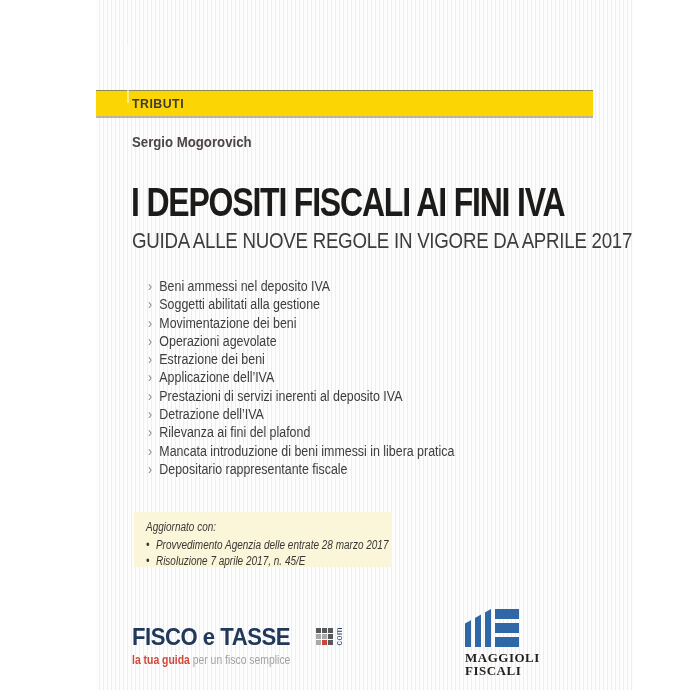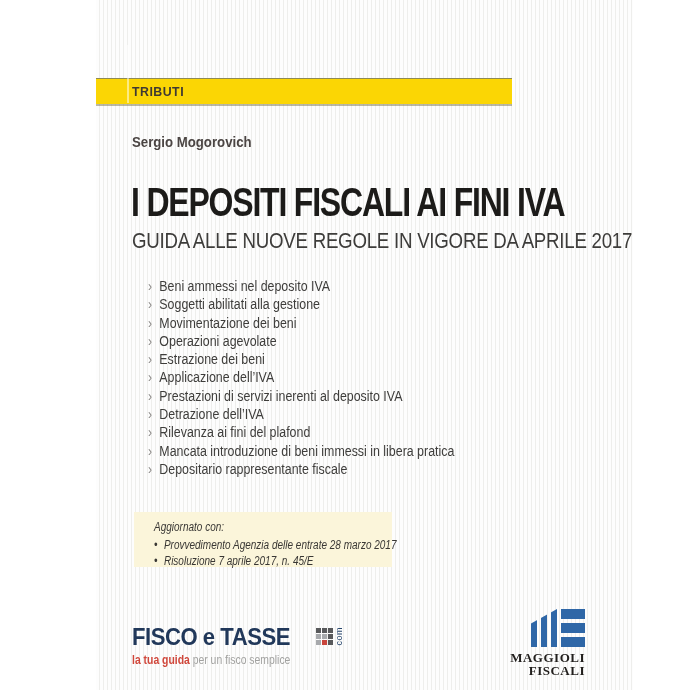--- a/index.html
+++ b/index.html
@@ -19,21 +19,21 @@
     position:absolute;left:36px;bottom:1px;color:#ffffff;
     font-size:34px;font-weight:700;letter-spacing:-1px;white-space:nowrap;
     display:inline-block;transform:scaleX(.87);transform-origin:left bottom;
   }
   .banner-tick{
     position:absolute;left:31px;top:45px;width:2px;height:58px;
     background:rgba(255,255,255,.5);z-index:3;
   }
   
   .category-band{
-    position:absolute;left:0;top:78px;width:416px;height:26px;background:#fbd604;
+    position:absolute;left:0;top:90px;width:497px;height:26px;background:#fbd604;
     border-top:1px solid #8e8a55;box-sizing:border-box;
     box-shadow:0 2px 0 rgba(104,100,58,.45);
   }
   .category-label{
     position:absolute;left:36px;top:5px;color:#3f3a33;font-size:13px;font-weight:700;
     letter-spacing:.5px;display:inline-block;transform:scaleX(.95);transform-origin:left top;
     white-space:nowrap;
   }
   .author{
     position:absolute;left:36px;top:133px;color:#4b4543;font-size:15px;font-weight:700;
@@ -50,21 +50,21 @@
     white-space:nowrap;
   }
   .topics-wrap{position:absolute;left:52px;top:277px;width:420px;}
   .condense{transform:scaleX(.8);transform-origin:0 0;width:125%;}
   ul.topics{list-style:none;margin:0;padding:0;font-size:15.5px;line-height:18.3px;color:#3e3d3b;}
   ul.topics li{white-space:nowrap;}
   .chev{color:#8a8886;margin-right:9px;}
   
   .update-box{
     position:absolute;left:38px;top:512px;width:258px;height:55px;background:#fbf5da;
-    box-sizing:border-box;padding:7px 0 0 20px;
+    box-sizing:border-box;padding:7px 0 0 12px;
   }
   .update-inner{font-style:italic;font-size:12.5px;line-height:16.5px;color:#393734;}
   .update-heading{margin:0 0 1px 0;white-space:nowrap;}
   .update-item{white-space:nowrap;}
   .bullet{margin-right:8px;}
   
   .fisco{position:absolute;left:36px;top:625px;}
   .fisco-row{display:flex;align-items:flex-start;}
   .fisco-name{
     color:#21385a;font-size:24px;font-weight:700;letter-spacing:-.5px;line-height:24px;
@@ -80,21 +80,21 @@
     writing-mode:vertical-rl;transform:rotate(180deg);font-size:9px;color:#25446b;
     margin-left:2px;line-height:9px;letter-spacing:.5px;margin-top:2px;
   }
   .fisco-tagline{
     margin-top:3px;font-size:13px;line-height:15px;white-space:nowrap;
     display:inline-block;transform:scaleX(.8);transform-origin:left top;
   }
   .tag-em{color:#d0473b;font-weight:700;}
   .tag-rest{color:#a2a2a0;}
   
-  .maggioli{position:absolute;left:369px;top:609px;width:120px;display:flex;flex-direction:column;align-items:flex-end;}
+  .maggioli{position:absolute;left:369px;top:609px;width:120px;display:flex;flex-direction:column;align-items:flex-start;}
   .mg-mono{width:54px;height:38px;display:flex;margin-bottom:4px;}
   .mg-m{
     width:26px;height:38px;margin-right:4px;
     background:linear-gradient(90deg,#2f67a7 0 6px,transparent 6px 10px,#2f67a7 10px 16px,transparent 16px 20px,#2f67a7 20px 26px);
     clip-path:polygon(0 38%,100% 0,100% 100%,0 100%);
   }
   .mg-e{
     width:24px;height:38px;
     background:linear-gradient(180deg,#2f67a7 0 10px,transparent 10px 14px,#2f67a7 14px 24px,transparent 24px 28px,#2f67a7 28px 38px);
   }

